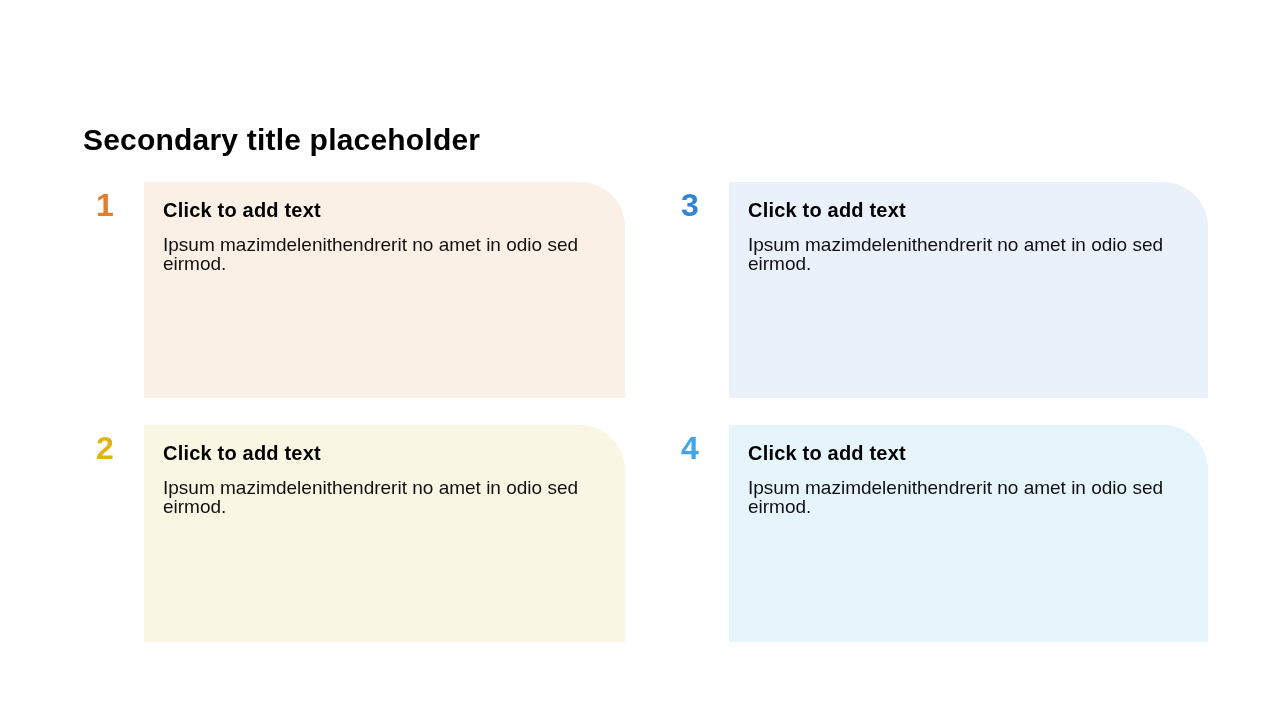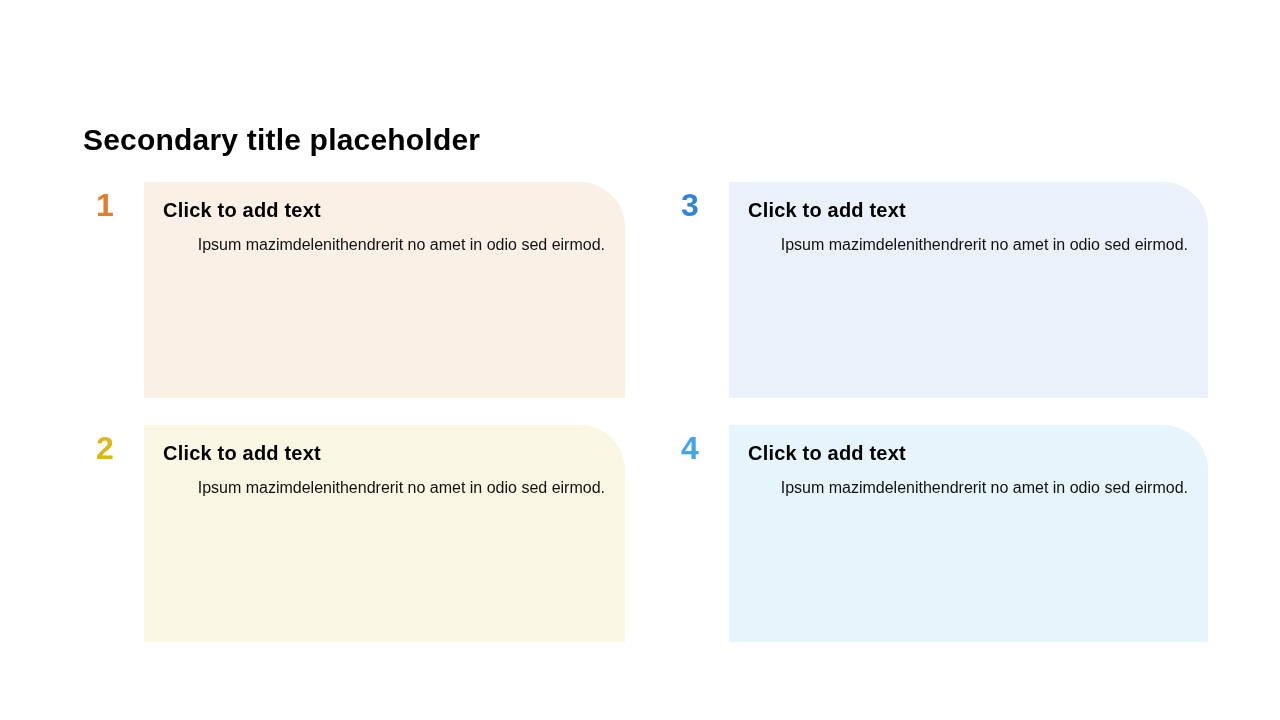--- a/index.html
+++ b/index.html
@@ -61,24 +61,23 @@
   .card-heading {
     margin: 0;
     font-size: 20px;
     line-height: 25px;
     font-weight: bold;
     color: #000000;
     letter-spacing: 0.2px;
   }
   .card-body {
     margin: 12px 0 0 0;
-    font-size: 16px;
+    font-size: 19px;
     line-height: 19px;
     color: #111111;
-    text-align: right;
   }
 </style>
 </head>
 <body>
 
 <div class="slide">
 
   <div class="slide-title">Secondary title placeholder</div>
 
   <div class="cards-grid">

